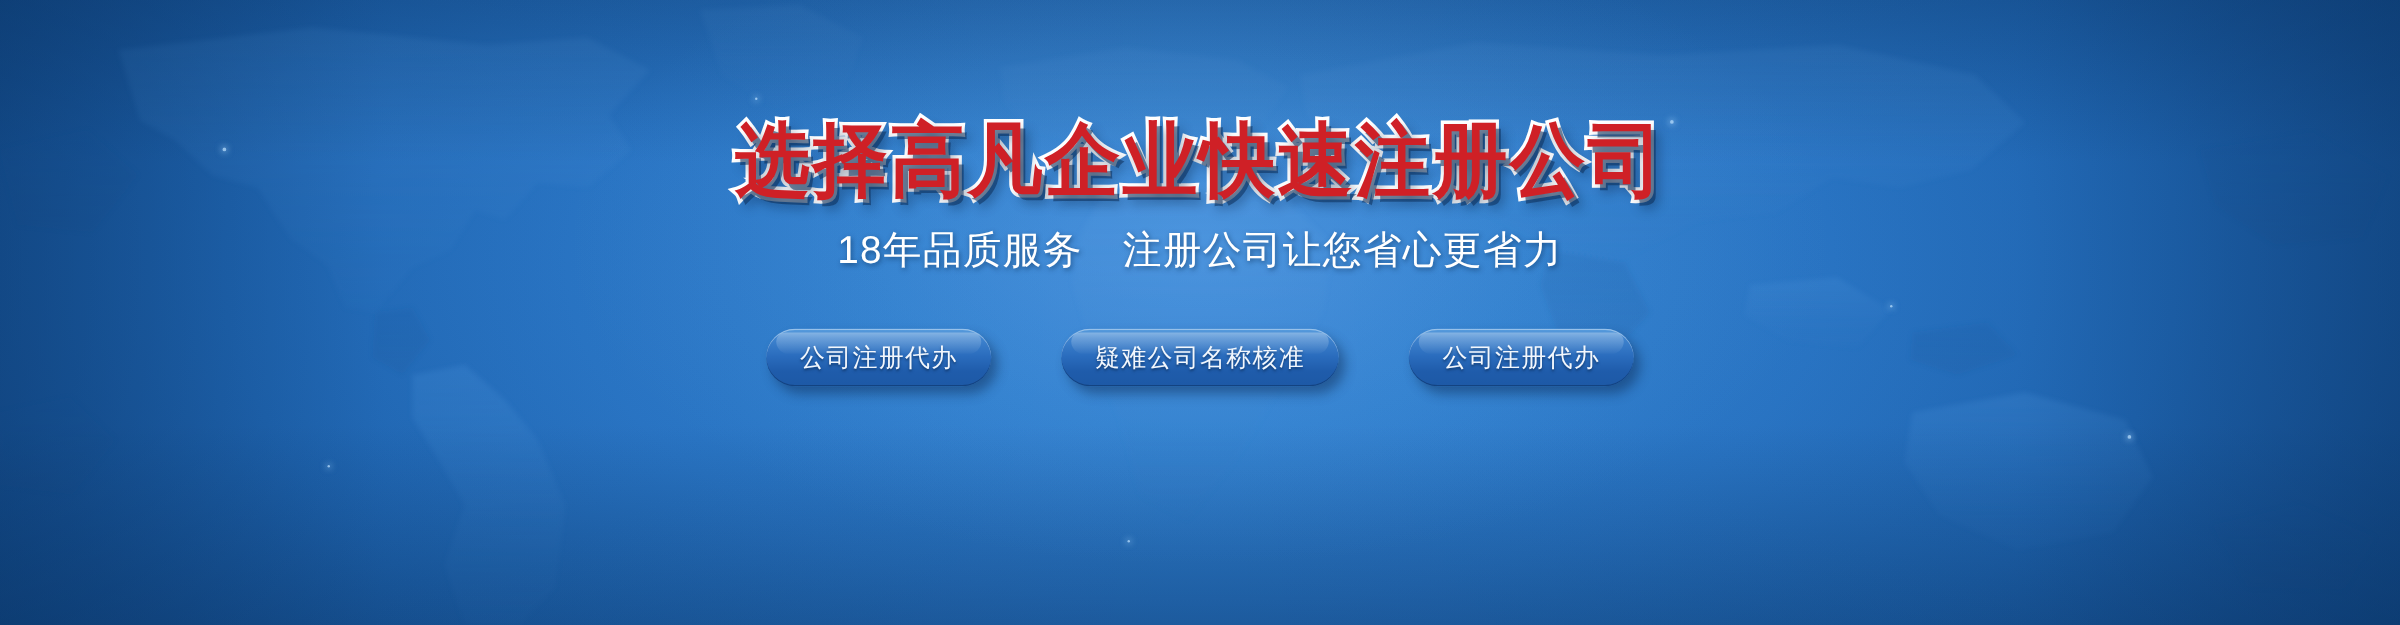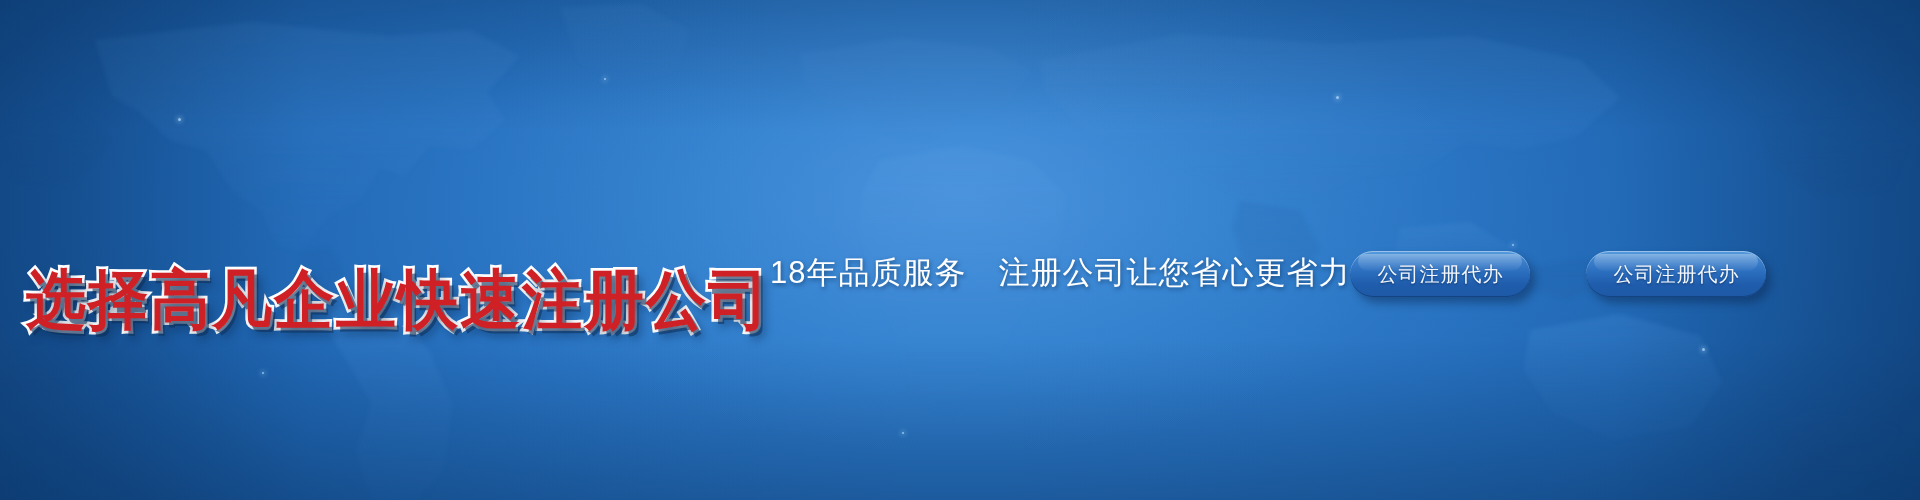--- a/index.html
+++ b/index.html
@@ -60,43 +60,43 @@
     box-shadow: 0 0 5px 1px rgba(170,215,255,0.55);
   }
 
   
   .content {
     position: relative;
     z-index: 5;
     width: 100%;
     height: 100%;
     display: flex;
+    flex-direction: column;
     align-items: center;
-    padding-left: 26px;
   }
 
   .headline {
     margin-top: 96px;
     font-size: 60px;
     line-height: 1.0;
     font-weight: bold;
     letter-spacing: 2px;
     color: #cf2026;
     white-space: nowrap;
     -webkit-text-stroke: 5px #ffffff;
     paint-order: stroke fill;
     text-shadow:
        4px 5px 0 rgba(12,46,88,0.55),
        6px 7px 9px rgba(8,36,72,0.45);
     transform: scaleY(1.08);
     transform-origin: center top;
   }
 
   .subhead {
-    margin-top: 44px;
+    margin-top: 28px;
     font-size: 31px;
     line-height: 1;
     color: #ffffff;
     letter-spacing: 1px;
     white-space: nowrap;
     text-shadow: 1px 2px 4px rgba(8,38,76,0.55);
   }
 
   .tag-row {
     margin-top: 48px;
@@ -216,17 +216,18 @@
   </div>
 
   <div class="content">
 
     <div class="headline">选择高凡企业快速注册公司</div>
 
     <div class="subhead">18年品质服务　注册公司让您省心更省力</div>
 
     <div class="tag-row">
       <a class="tag-btn">公司注册代办</a>
+      <a class="tag-btn">疑难公司名称核准</a>
       <a class="tag-btn">公司注册代办</a>
     </div>
 
   </div>
 </div>
 
 </body></html>

